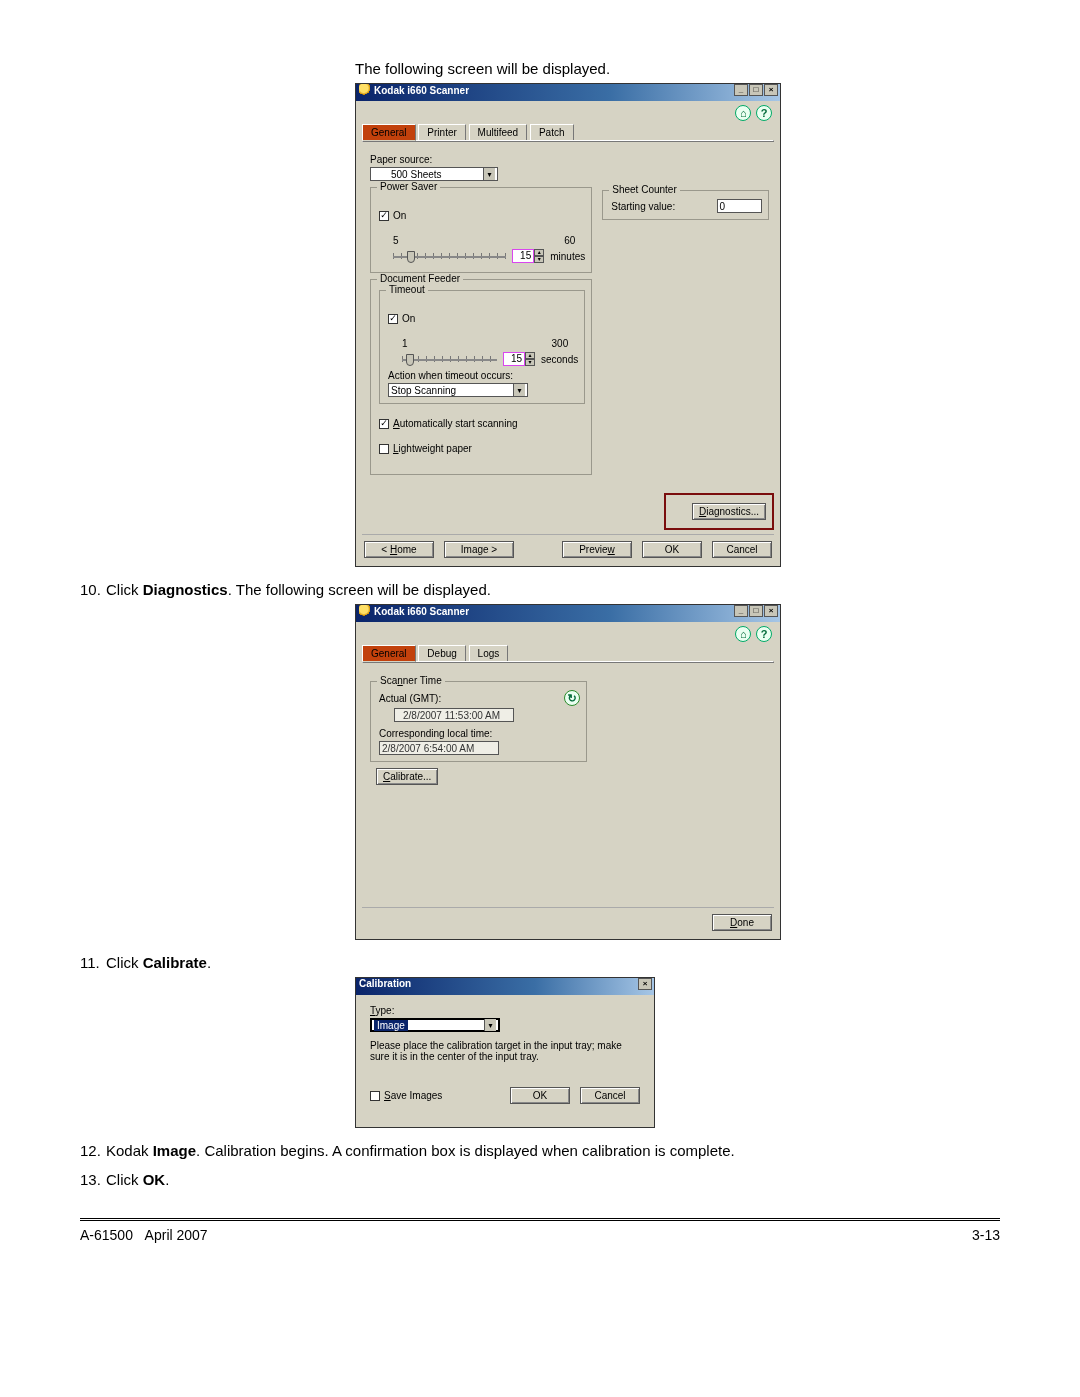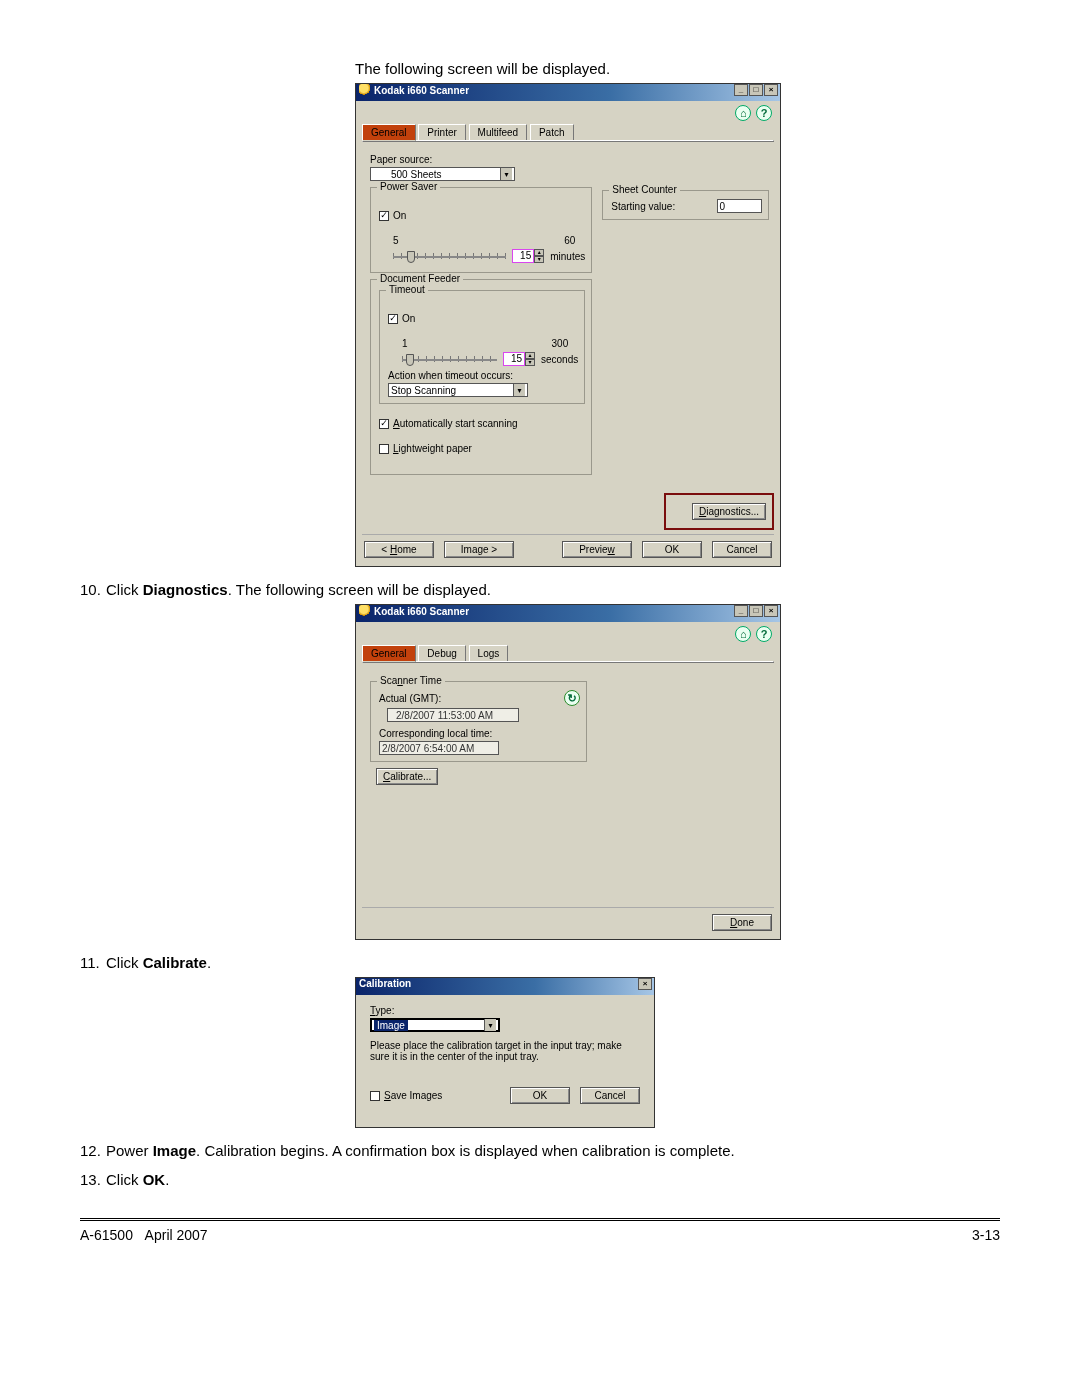--- a/index.html
+++ b/index.html
@@ -141,21 +141,21 @@
       <span class="tab">Printer</span>
       <span class="tab">Multifeed</span>
       <span class="tab">Patch</span>
     </div>
     <div class="tabline"></div>
 
     <div class="panel">
       <div class="two-col">
         <div style="flex:0 0 55%;">
           <span class="label">Paper source:</span>
-          <div class="dropdown" style="width:145px;padding-left:20px;">
+          <div class="dropdown" style="width:128px;padding-left:20px;">
             <span>500 Sheets</span>
             <span class="dd-arrow">▾</span>
           </div>
 
           <div class="group">
             <span class="legend">Power Saver</span>
             <div class="chkline">
                 <span class="chk checked"></span>
                 <span>On</span>
               </div>
@@ -285,21 +285,21 @@
     <div class="tabline"></div>
 
     <div class="panel" style="width:55%;">
 
       <div class="group">
         <span class="legend">Sca<span class="u">n</span>ner Time</span>
         <div style="display:flex; justify-content:space-between; align-items:center;">
           <span>Actual (GMT):</span>
           <span class="round-icon" style="border-color:#2a8a2a;">↻</span>
         </div>
-        <div class="txtbox ro" style="width:132px; margin:2px 0 6px 8px;padding-left:8px;">
+        <div class="txtbox ro" style="width:120px; margin:2px 0 6px 15px;padding-left:8px;">
             <span>2/8/2007 11:53:00 AM</span>
           </div>
         <span>Corresponding local time:</span>
         <div class="txtbox ro" style="width:120px; margin-top:2px;">
             <span>2/8/2007 6:54:00 AM</span>
           </div>
       </div>
 
       <div style="margin:6px 0 0 6px;"><span class="btn small"><span class="u">C</span>alibrate...</span></div>
     </div>
@@ -343,21 +343,21 @@
           </span>
         <span class="btn small" style="margin-right:10px;">OK</span>
         <span class="btn small">Cancel</span>
       </div>
     </div>
   </div>
 </div>
 
 <div class="indent step-row">
   <div class="step-num">12.</div>
-  <div class="step-body"><span>Power </span><b>Image</b><span>. Calibration begins. A confirmation box is displayed when calibration is complete.</span></div>
+  <div class="step-body"><span>Kodak </span><b>Image</b><span>. Calibration begins. A confirmation box is displayed when calibration is complete.</span></div>
 </div>
 
 <div class="indent step-row">
   <div class="step-num">13.</div>
   <div class="step-body"><span>Click </span><b>OK</b><span>.</span></div>
 </div>
 
 <div class="page-footer">
   <div><span>A-61500</span>&nbsp;&nbsp;&nbsp;<span>April 2007</span></div>
   <div>3-13</div>

